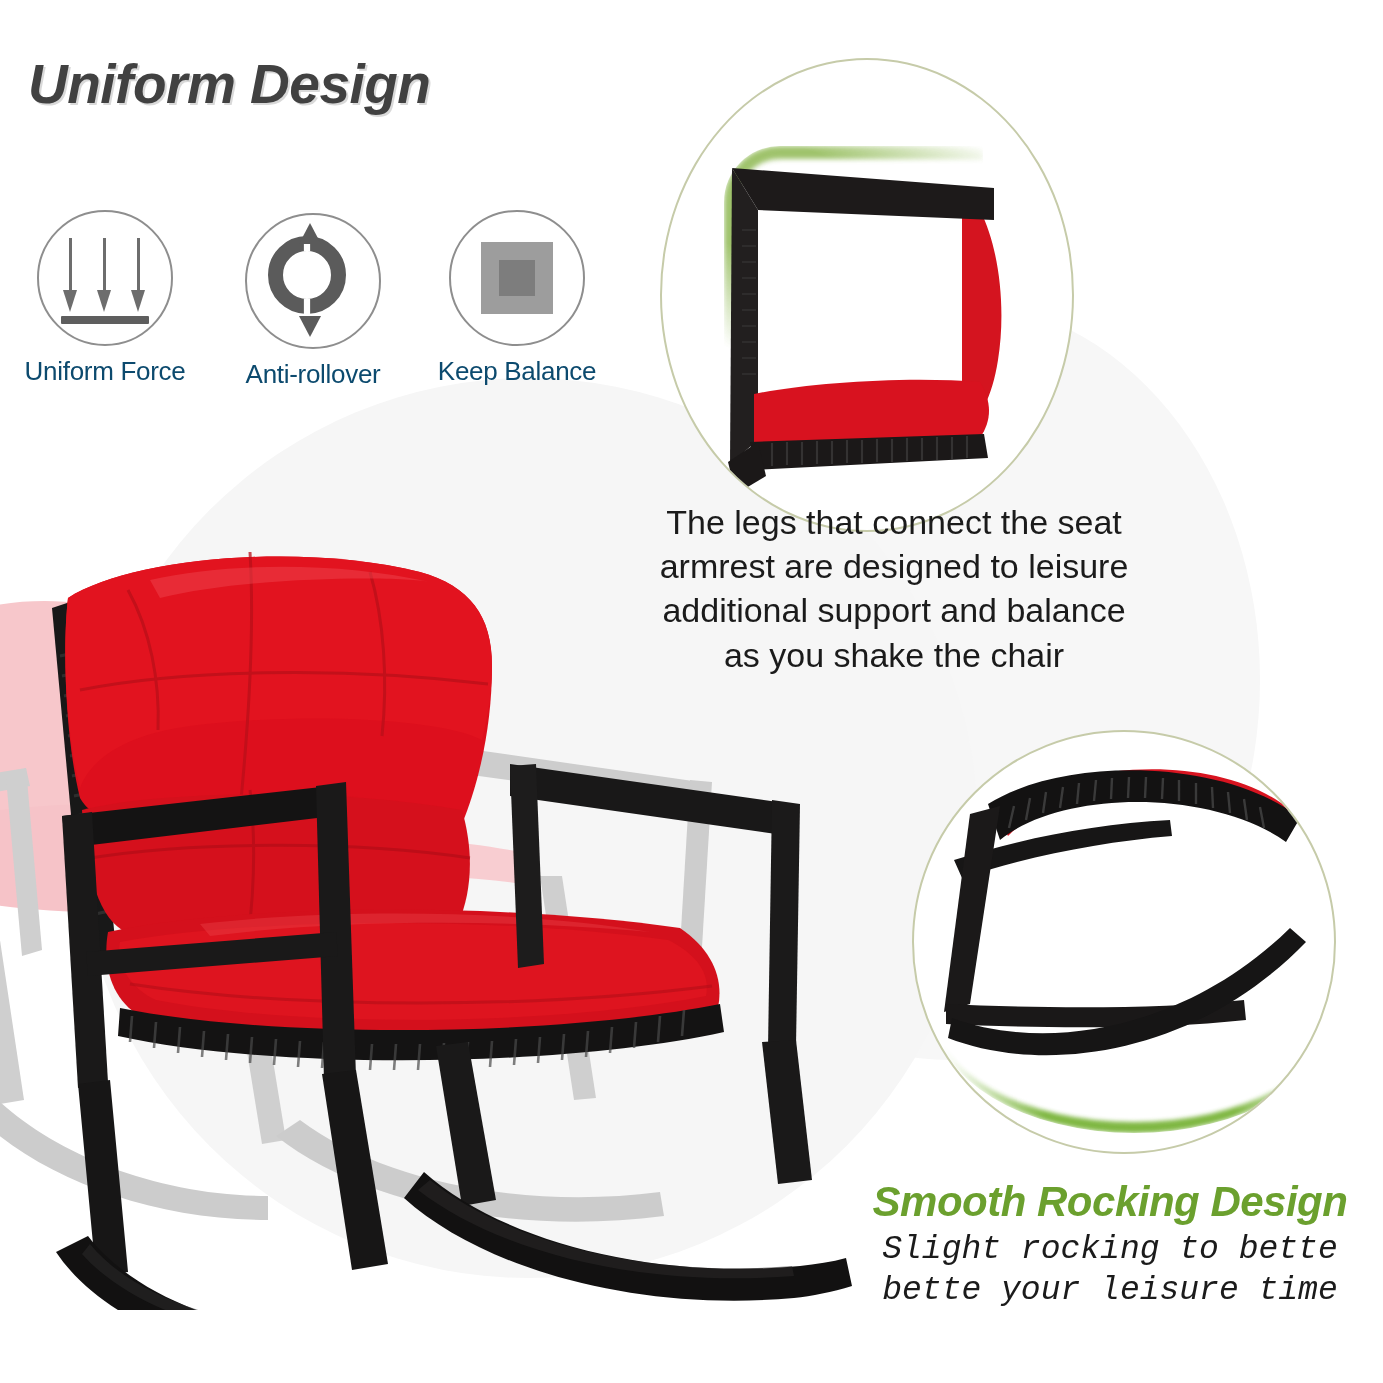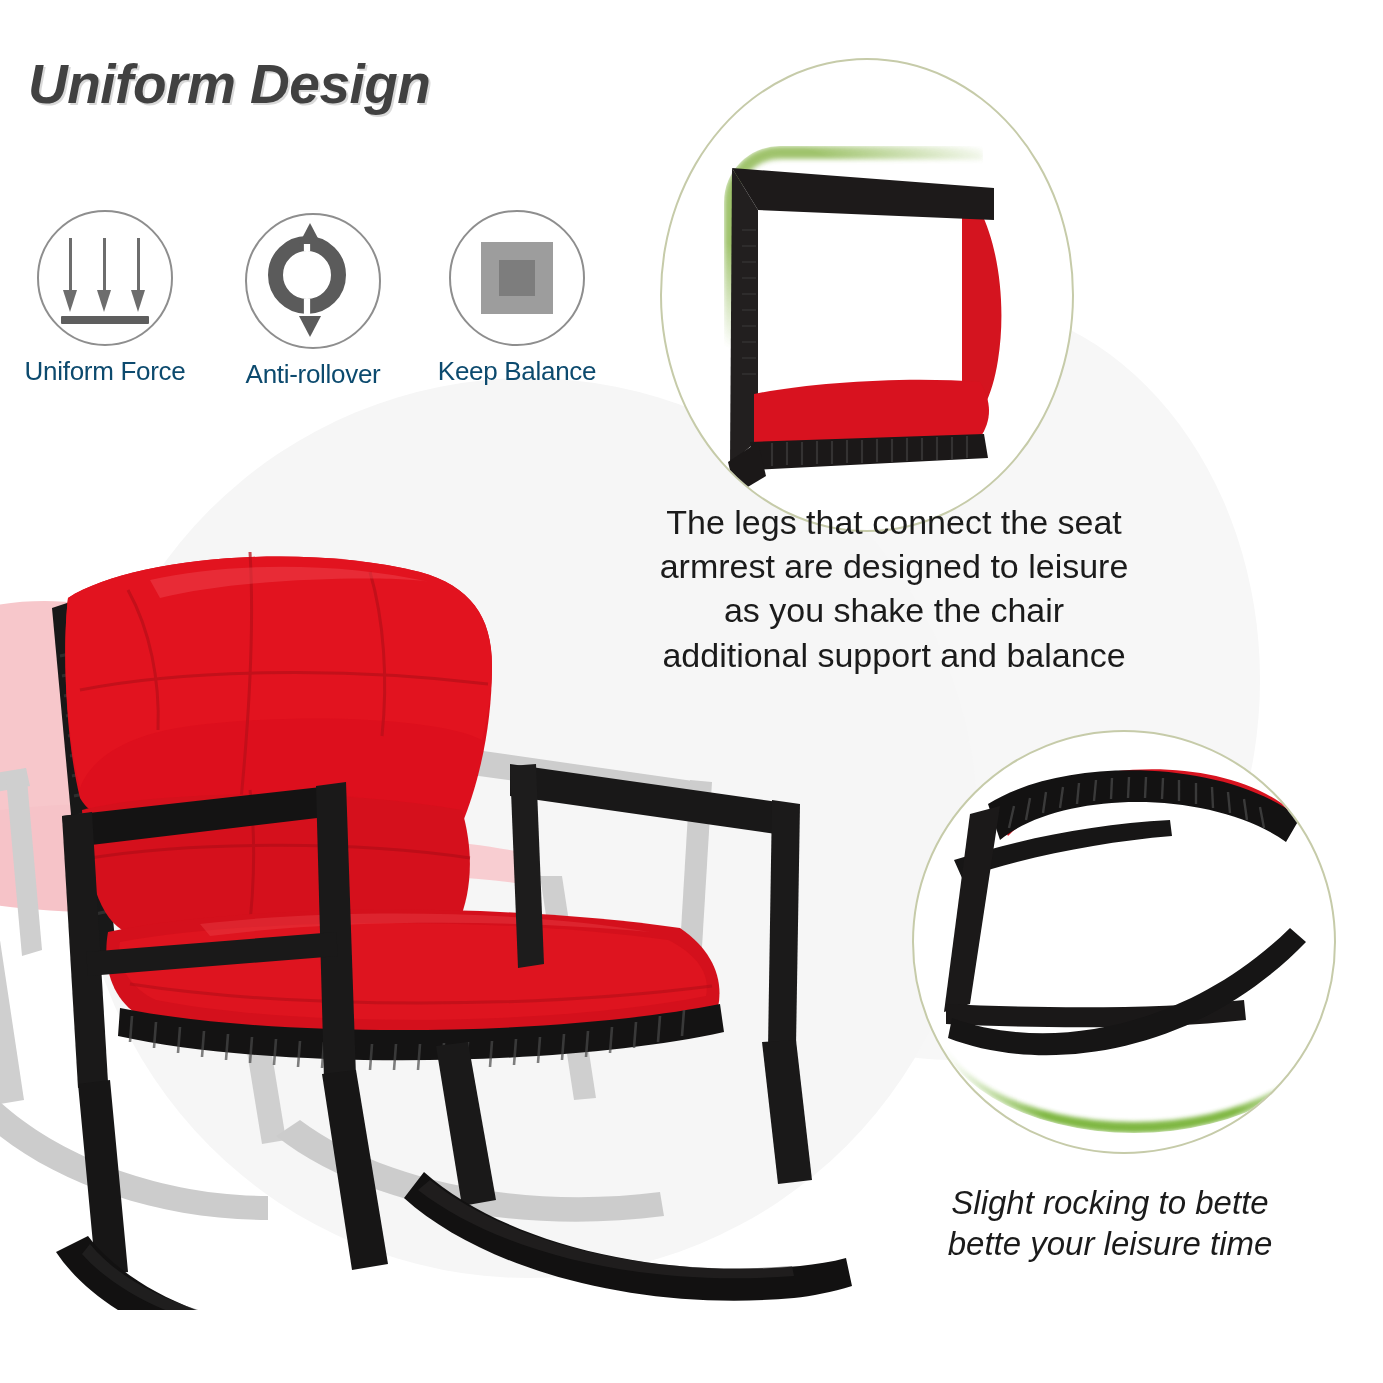--- a/index.html
+++ b/index.html
@@ -62,21 +62,21 @@
 
   
   #captionLegs{position:absolute;left:608px;top:500px;width:572px;text-align:center;
     font-size:34px;line-height:1.30;color:#1b1b1b;font-family:"Liberation Sans",sans-serif;}
   #captionLegs div{white-space:nowrap;}
 
   #bottomCaption{position:absolute;left:840px;top:1178px;width:540px;text-align:center;}
   #bottomTitle{font-size:42px;font-weight:bold;font-style:italic;color:#6ba02e;white-space:nowrap;
      letter-spacing:-0.5px;line-height:1.12;}
   #bottomSub{margin-top:4px;font-size:33px;font-style:italic;color:#1b1b1b;line-height:1.25;}
-  #bottomSub div{white-space:nowrap;}
+  #bottomSub div{white-space:nowrap;font-family:Liberation Mono, monospace;}
 
   
   #chairArt{position:absolute;left:0px;top:480px;width:880px;height:830px;}
   #chairArt svg{display:block;}
 
   
   .inset-art{position:absolute;left:0;top:0;width:100%;height:100%;}
 </style>
 </head>
 <body>
@@ -157,22 +157,22 @@
       <path d="M32 272 C120 276 240 278 330 268 L332 288 C240 298 118 296 32 292 Z" fill="#1a1818"></path>
 
       <path d="M38 286 C130 320 270 300 376 196 L392 210 C284 322 132 344 34 306 Z" fill="#161515"></path>
     </svg>
     <div class="swoosh-arc"></div>
   </div>
 
   <div id="captionLegs">
     <div>The legs that connect the seat</div>
     <div>armrest are designed to leisure</div>
+    <div>additional support and balance</div>
     <div>as you shake the chair</div>
-    <div>additional support and balance</div>
   </div>
 
   <div id="chairArt">
     <svg width="880" height="830" viewBox="0 0 880 830">
 
       <g opacity="1">
 
         <path d="M-70 150 C-30 120 60 112 120 132 L150 330 C92 352 10 356 -52 342 Z" fill="#f7c7cb"></path>
 
         <path d="M-58 340 C30 320 160 318 250 338 C258 370 252 398 238 420 C150 438 20 436 -62 414 Z" fill="#f6c3c8"></path>
@@ -264,19 +264,20 @@
         <path d="M90 764 C132 816 228 850 332 850 L334 862 C222 862 126 824 82 774 Z" fill="#2a2929" opacity=".55"></path>
 
         <path d="M424 692 C500 760 650 800 800 786 C816 784 832 782 846 778
                  L852 806 C832 812 812 816 794 818 C638 832 484 790 404 718 Z" fill="#121111"></path>
         <path d="M430 700 C506 762 646 798 792 786 L794 796 C640 808 498 772 418 710 Z" fill="#2b2a2a" opacity=".5"></path>
       </g>
     </svg>
   </div>
 
   <div id="bottomCaption">
+    <div id="bottomTitle">Smooth Rocking Design</div>
     <div id="bottomSub">
       <div>Slight rocking to bette</div>
       <div>bette your leisure time</div>
     </div>
   </div>
 
 </div>
 
 </body></html>

